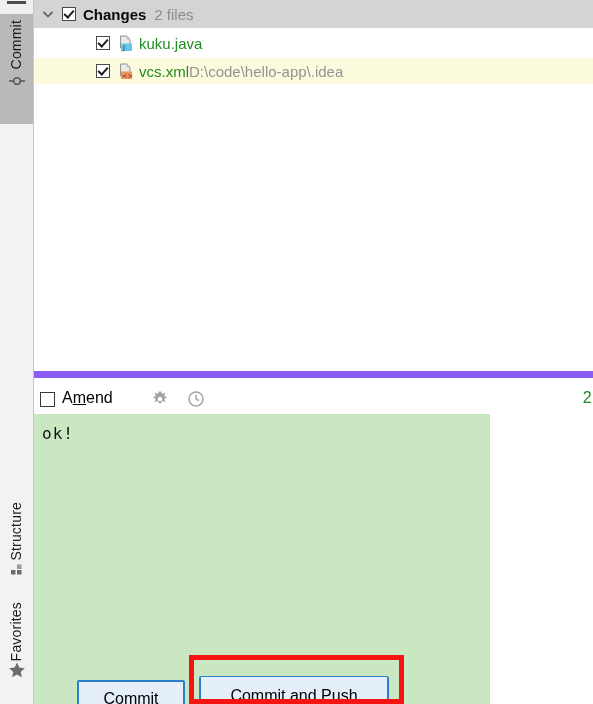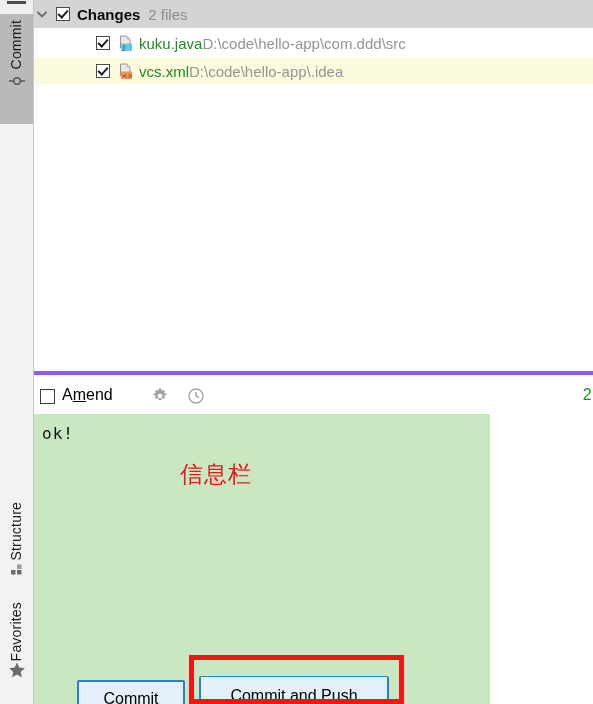--- a/index.html
+++ b/index.html
@@ -95,20 +95,21 @@
 
   
   #changes-header {
     position: absolute;
     left: 0; top: 0;
     width: 559px;
     height: 28px;
     background: #d4d4d4;
     display: flex;
     align-items: center;
+    padding-left: 6px;
     box-sizing: border-box;
   }
   .chevron {
     width: 16px; height: 16px;
     margin-right: 6px;
     flex: none;
   }
   .cb {
     width: 14px; height: 14px;
     border: 1px solid #4a4a4a;
@@ -176,21 +177,21 @@
     background: #ffffff;
   }
 
   
   #amend-bar {
     position: absolute;
     left: 0; top: 371px;
     width: 559px;
     height: 43px;
     background: #ffffff;
-    border-top: 4px solid #8b5cf6;
+    border-top: 7px solid #8b5cf6;
     box-sizing: border-box;
   }
   #amend-check {
     position: absolute;
     left: 6px; top: 14px;
     width: 15px; height: 15px;
     border: 1px solid #3a3a3a;
     background: #ffffff;
     box-sizing: border-box;
   }
@@ -346,21 +347,20 @@
     <span class="cb checked"></span>
     <span class="file-icon">
       <svg width="17" height="17" viewBox="0 0 17 17">
         <path d="M3.5 1 h6.2 l3.3 3.3 V13 H3.5 Z" fill="#e9e9e9" stroke="#8a8a8a" stroke-width="0.9"></path>
         <path d="M9.7 1 v3.3 h3.3 Z" fill="#bdbdbd"></path>
         <rect x="4" y="8.5" width="11" height="7.5" fill="#67c6e8"></rect>
         <text x="6" y="14.6" font-family="DejaVu Sans, sans-serif" font-size="7" fill="#15465c">J</text>
       </svg>
     </span>
     <span class="file-name">kuku.java</span>
-    <span class="file-path">D:\code\hello-app\com.ddd\src</span>
   </div>
 
   <div class="file-row" id="file-row-1">
     <span class="cb checked"></span>
     <span class="file-icon">
       <svg width="17" height="17" viewBox="0 0 17 17">
         <path d="M3.5 1 h6.2 l3.3 3.3 V13 H3.5 Z" fill="#e9e9e9" stroke="#8a8a8a" stroke-width="0.9"></path>
         <path d="M9.7 1 v3.3 h3.3 Z" fill="#bdbdbd"></path>
         <rect x="4" y="8.5" width="11" height="7.5" fill="#f0925a"></rect>
         <text x="5" y="14.8" font-family="DejaVu Sans, sans-serif" font-size="6.5" fill="#5c2c10">&lt;&gt;</text>
@@ -389,21 +389,20 @@
         <line x1="9" y1="9" x2="9" y2="4.8" stroke="#a6a6a6" stroke-width="1.5"></line>
         <line x1="9" y1="9" x2="12.1" y2="10.6" stroke="#a6a6a6" stroke-width="1.5"></line>
       </svg>
     </span>
 
     <span id="amend-stat">2 a</span>
   </div>
 
   <div id="message-area">
     <div id="message-text">ok!</div>
-    <div id="annotation-label">信息栏</div>
   </div>
 
 
   <div class="action-btn" id="commit-button">
     <span>Commit</span>
   </div>
 
   <div class="action-btn" id="commit-and-push-button">
     <span>Commit and Push</span>
   </div>

